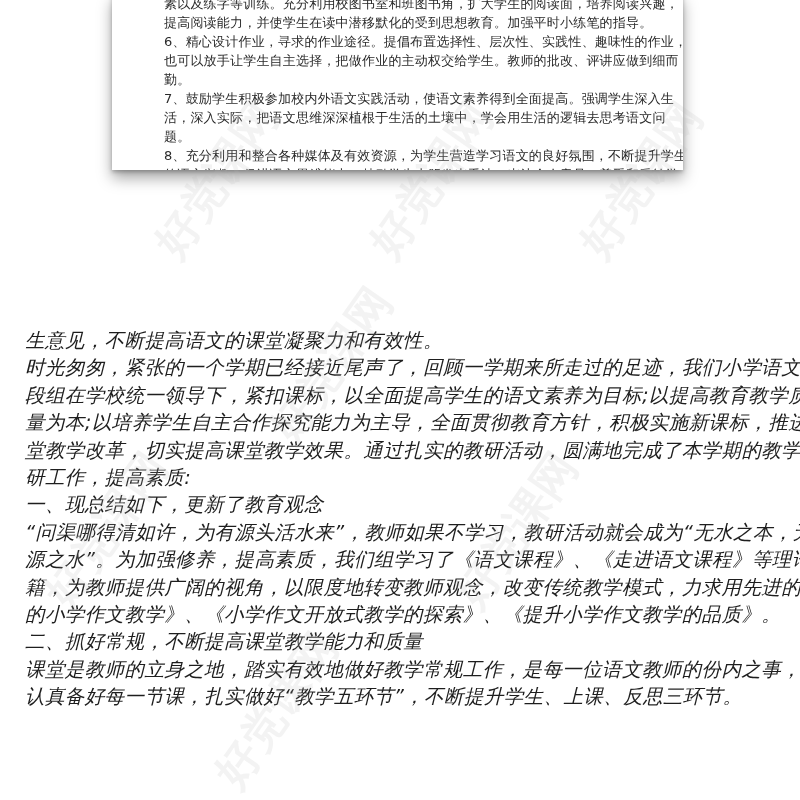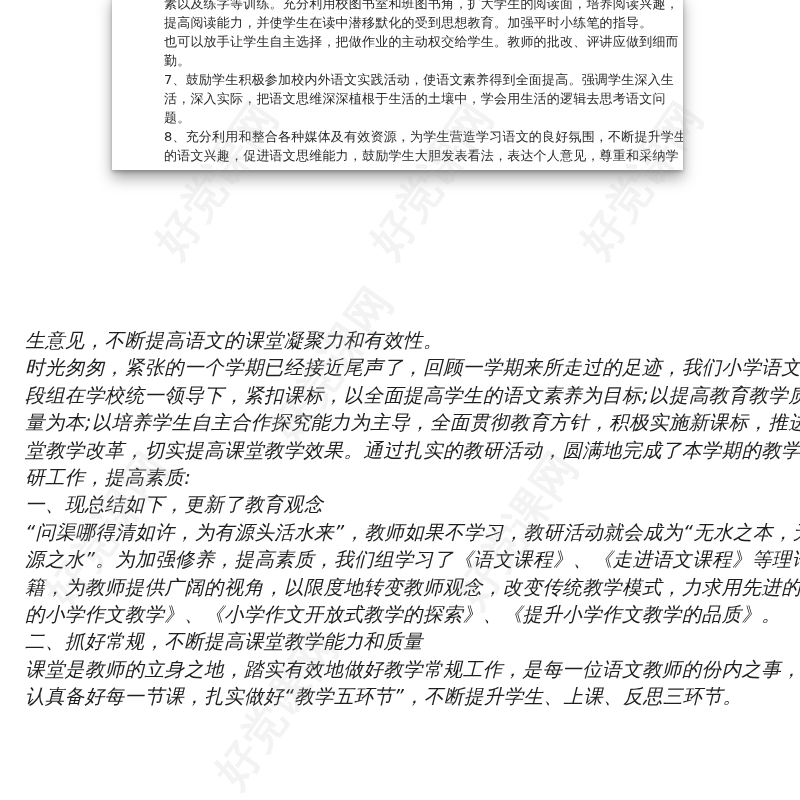--- a/index.html
+++ b/index.html
@@ -63,20 +63,21 @@
     pointer-events: none;
     font-weight: bold;
   }
 </style>
 </head>
 <body>
 
 <div class="preview-card">
   <div class="card-line">素以及练字等训练。充分利用校图书室和班图书角，扩大学生的阅读面，培养阅读兴趣，</div>
   <div class="card-line">提高阅读能力，并使学生在读中潜移默化的受到思想教育。加强平时小练笔的指导。</div>
+  <div class="card-line">6、精心设计作业，寻求的作业途径。提倡布置选择性、层次性、实践性、趣味性的作业，</div>
   <div class="card-line">也可以放手让学生自主选择，把做作业的主动权交给学生。教师的批改、评讲应做到细而</div>
   <div class="card-line">勤。</div>
   <div class="card-line">7、鼓励学生积极参加校内外语文实践活动，使语文素养得到全面提高。强调学生深入生</div>
   <div class="card-line">活，深入实际，把语文思维深深植根于生活的土壤中，学会用生活的逻辑去思考语文问</div>
   <div class="card-line">题。</div>
   <div class="card-line">8、充分利用和整合各种媒体及有效资源，为学生营造学习语文的良好氛围，不断提升学生</div>
   <div class="card-line">的语文兴趣，促进语文思维能力，鼓励学生大胆发表看法，表达个人意见，尊重和采纳学</div>
 </div>
 
 <div class="body-text">

